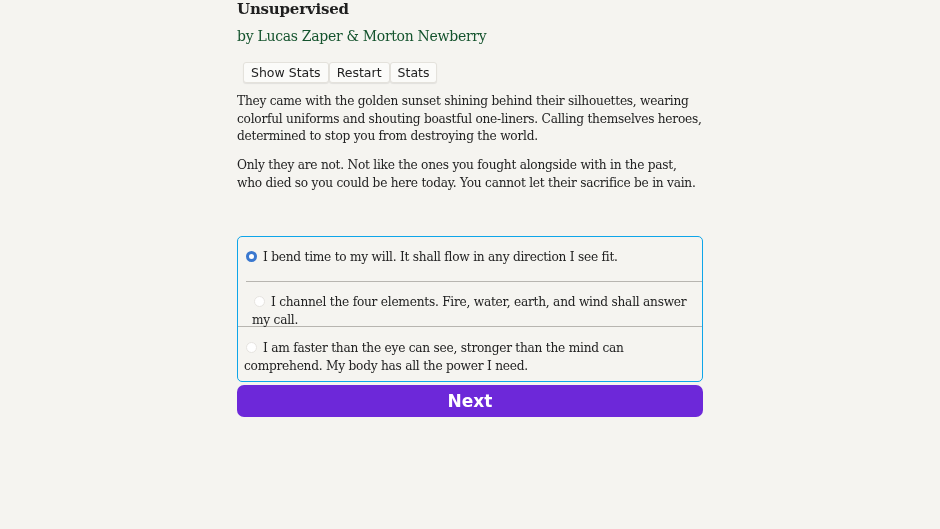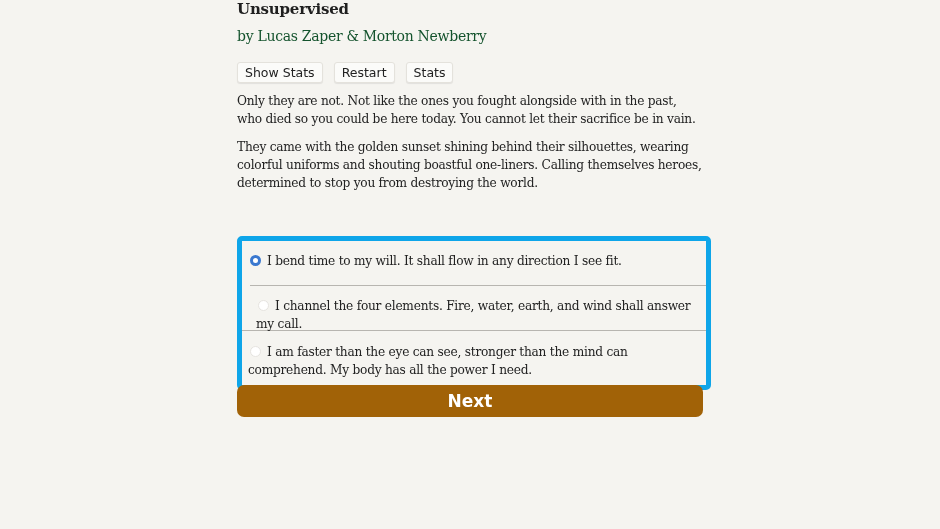--- a/index.html
+++ b/index.html
@@ -1,50 +1,50 @@
 <!DOCTYPE html>
 <html><head>
   <meta charset="utf-8">
   <style>
     html, body { margin:0; padding:0; }
     body { width:940px; height:529px; background:#f5f4f0; overflow:hidden; position:relative; }
     .page { position:absolute; left:237px; top:0; width:466px; }
     .title { font-family:"DejaVu Serif", serif; font-size:15px; color:#1f1f1f; margin:0; position:absolute; top:0; left:0; white-space:nowrap; letter-spacing:-0.2px;}
     .byline { font-family:"DejaVu Serif", serif; font-size:14px; color:#14532d; position:absolute; top:28px; left:0; white-space:nowrap; letter-spacing:-0.3px;}
-    .btnrow { position:absolute; top:62px; left:0; display:flex; gap:11px; }
+    .btnrow { position:absolute; top:62px; left:6px; display:flex; }
     .sbtn { font-family:"DejaVu Sans", sans-serif; font-size:12.5px; color:#222; background:#fbfbf9; border:1px solid #e4e2dc; border-radius:3px; padding:1px 7px; height:17px; line-height:17px; box-shadow:0 1px 1px rgba(0,0,0,0.08); }
     .text { position:absolute; top:93px; left:0; width:466px; font-family:"DejaVu Serif", serif; font-size:12.2px; line-height:17.7px; color:#222; letter-spacing:-0.25px; }
     .text p { margin:0 0 11px 0; }
-    .choices { position:absolute; top:236px; left:0; width:464px; border:5px solid #0ea5e9; border-radius:5px; background:#f5f4f0; }
+    .choices { position:absolute; top:236px; left:0; width:464px; border:1px solid #0ea5e9; border-radius:5px; background:#f5f4f0; }
     .choice { border-top:1px solid #b7b5b0; font-family:"DejaVu Serif", serif; font-size:12.2px; line-height:17.5px; color:#222; padding:11px 6px 10px 6px; letter-spacing:-0.25px; }
     .choice:first-child { border-top:none; }
     .choice.c1 { height:22px; padding-top:12px;}
     .choice.c2 { height:22px; padding-top:12px;margin-left:8px;}
     .choice.c3 { padding-top:13px; padding-bottom:6px; }
     .radio { display:inline-block; width:11px; height:11px; border-radius:50%; vertical-align:-1px; margin-right:6px; margin-left:2px; box-sizing:border-box; }
     .radio.on { background:#fff; border:3px solid #3a78cf; }
     .radio.off { background:#fff; border:1px solid #e6e4e0; }
-    .next { position:absolute; top:385px; left:0; width:466px; height:32px; background:#a16207; border-radius:7px; color:#fff; font-family:"DejaVu Sans", sans-serif; font-weight:bold; font-size:17px; text-align:center; line-height:32px; }
+    .next { position:absolute; top:385px; left:0; width:466px; height:32px; background:#6d28d9; border-radius:7px; color:#fff; font-family:"DejaVu Sans", sans-serif; font-weight:bold; font-size:17px; text-align:center; line-height:32px; }
   </style>
 </head>
 <body>
 
 <div class="page">
   <h1 class="title">Unsupervised</h1>
   <div class="byline">by Lucas Zaper &amp; Morton Newberry</div>
 
   <div class="btnrow">
     <div class="sbtn">Show Stats</div>
     <div class="sbtn">Restart</div>
     <div class="sbtn">Stats</div>
   </div>
 
   <div class="text">
+    <p>They came with the golden sunset shining behind their silhouettes, wearing colorful uniforms and shouting boastful one-liners. Calling themselves heroes, determined to stop you from destroying the world.</p>
     <p>Only they are not. Not like the ones you fought alongside with in the past, who died so you could be here today. You cannot let their sacrifice be in vain.</p>
-    <p>They came with the golden sunset shining behind their silhouettes, wearing colorful uniforms and shouting boastful one-liners. Calling themselves heroes, determined to stop you from destroying the world.</p>
   </div>
 
   <div class="choices">
     <div class="choice c1">
       <span class="radio on"></span><span>I bend time to my will. It shall flow in any direction I see fit.</span>
     </div>
     <div class="choice c2">
       <span class="radio off"></span><span>I channel the four elements. Fire, water, earth, and wind shall answer my call.</span>
     </div>
     <div class="choice c3">

